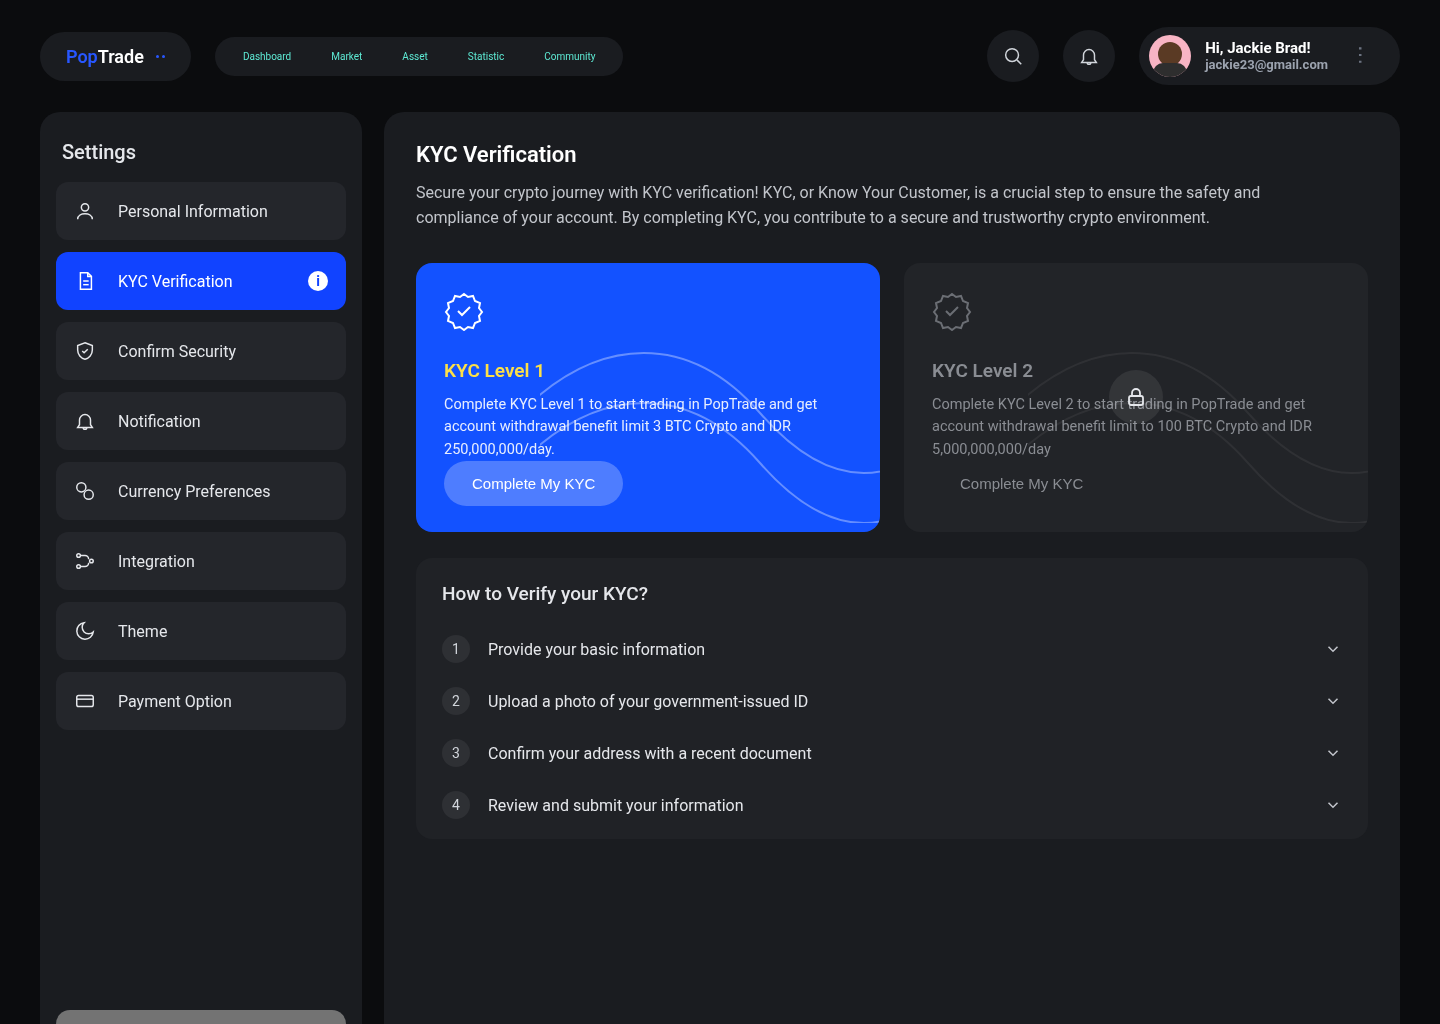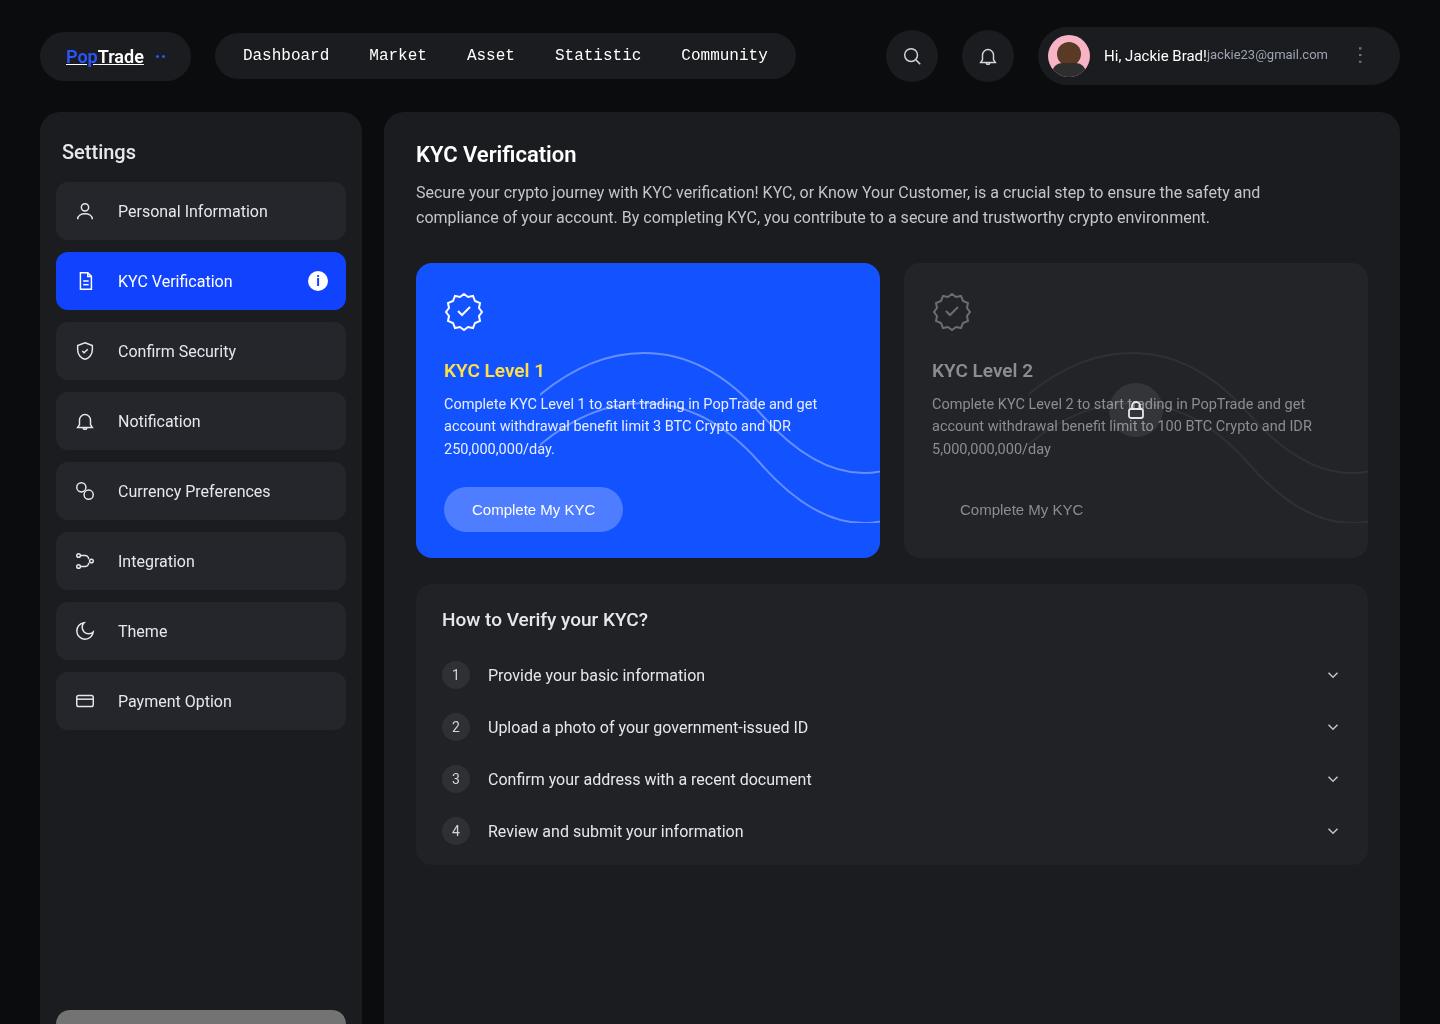--- a/index.html
+++ b/index.html
@@ -19,39 +19,37 @@
     gap: 24px;
     height: 112px;
   }
   .logo-wrap {
     background: #1a1c20;
     border-radius: 999px;
     padding: 14px 26px;
     display: flex;
     align-items: center;
     gap: 8px;
-    text-decoration: underline;
   }
   .logo-text { font-size: 18px; font-weight: 600; }
   .logo-pop { color: #2857ff; }
   .logo-dots { display:flex; gap:3px; margin-left:4px;}
   .logo-dot  { width:3px;height:3px;border-radius:50%;background:#2857ff; }
   .main-nav {
     background: #1a1c20;
     border-radius: 999px;
     padding: 14px 28px;
     display: flex;
     gap: 40px;
   }
   .main-nav a {
-    color: #ffffff;
+    color: #5eead4;
     text-decoration: none;
-    font-size: 16px;
+    font-size: 10px;
     cursor: pointer;
-    font-family: Liberation Mono, monospace;
   }
   .spacer { flex: 1; }
   .icon-btn {
     width: 52px; height: 52px;
     background: #1a1c20;
     border-radius: 50%;
     display:flex; align-items:center; justify-content:center;
     cursor: pointer;
   }
   .icon-btn svg { width:22px; height:22px; stroke:#d1d5db; stroke-width:1.6; fill:none; }
@@ -69,21 +67,21 @@
     overflow:hidden;
   }
   .avatar::before{ 
     content:""; position:absolute; left:9px; top:7px;
     width:24px;height:24px;border-radius:50%;background:#5a3a24;
   }
   .avatar::after{
     content:""; position:absolute; left:4px; top:28px;
     width:34px;height:20px;border-radius:10px 10px 0 0;background:#2e2e2e;
   }
-  .user-text { display:flex; flex-direction:row; line-height:1.25;}
+  .user-text { display:flex; flex-direction:column; line-height:1.25;font-weight:bold;}
   .user-hi   { font-size:15px; color:#fff;}
   .user-mail { font-size:13px; color:#9ca3af;}
   .more-btn { color:#6b7280; font-size:20px; letter-spacing:2px; transform:rotate(90deg); cursor:pointer; padding:0 8px;}
   
   .layout { display:flex; gap:22px; height: 978px;}
   
   .sidebar {
     width: 322px;
     background: #1a1c20;
     border-radius: 20px;
@@ -135,21 +133,21 @@
     position:relative;
     overflow:hidden;
   }
   .kyc-card.blue{background:#1352ff;}
   .kyc-card.grey{background:#222428;color:#8a8d93;}
   .kyc-card svg.wave{position:absolute;right:-20px;top:30px;width:360px;height:230px;stroke:rgba(255,255,255,.35);stroke-width:2;fill:none;pointer-events:none;}
   .kyc-card.grey svg.wave{stroke:rgba(255,255,255,.06);}
   .badge-ic{width:40px;height:40px;margin-bottom:24px;}
   .kyc-card h3{font-size:19px;font-weight:600;margin-bottom:12px;}
   .kyc-card.blue h3{color:#fde047;}
-  .kyc-card p{font-size:14.5px;line-height:1.55;margin-bottom:26px;}
+  .kyc-card p{font-size:14.5px;line-height:1.55;}
   .kyc-card.blue p{color:rgba(255,255,255,.9);}
   .cta{
     background:rgba(255,255,255,.25);
     color:#fff;border:none;border-radius:999px;
     padding:14px 28px;font-size:15px;cursor:pointer;
   }
   .cta.disabled{background:transparent;color:#8a8d93;cursor:default;}
   .lock-overlay{
     position:absolute;left:50%;top:50%;transform:translate(-50%,-50%);
     width:54px;height:54px;border-radius:50%;

